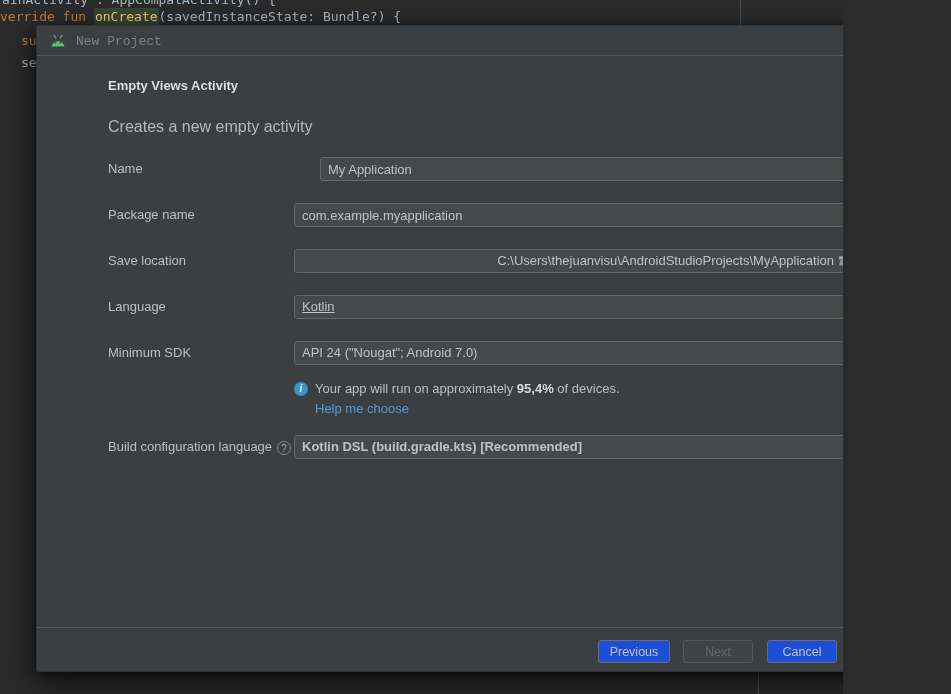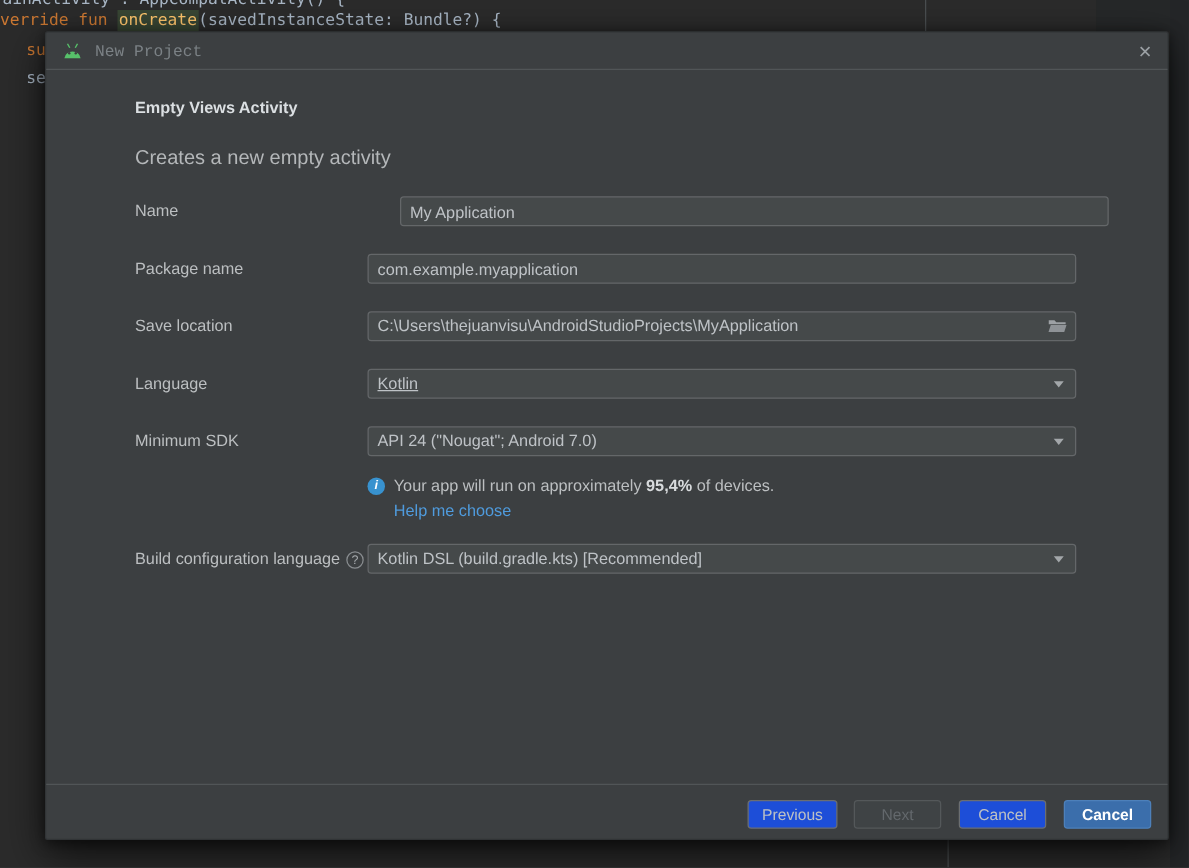--- a/index.html
+++ b/index.html
@@ -1,18 +1,18 @@
 <!DOCTYPE html>
 <html><head>
 <meta charset="utf-8">
 <style>
   * { margin:0; padding:0; box-sizing:border-box; }
   html,body { width:951px; height:694px; }
   body { font-family:"Liberation Sans","DejaVu Sans",sans-serif; background:#2b2b2b; overflow:hidden; }
-  .stage { position:relative; width:951px; height:694px; background:#2b2b2b; overflow:hidden; }
+  .stage { position:relative; width:843px; height:694px; background:#2b2b2b; overflow:hidden; }
 
   
   .code { position:absolute; font-family:"DejaVu Sans Mono","Liberation Mono",monospace; font-size:13px; line-height:16px; color:#a9b7c6; white-space:pre; }
   .kw { color:#cc7832; }
   .fn { color:#ffc66d; background:rgba(80,120,70,0.35); padding:1px 1px; }
   .vline-top { position:absolute; left:740px; top:0; width:1px; height:25px; background:#4a4e50; }
   .vline-bottom { position:absolute; left:758px; top:672px; width:1px; height:22px; background:#4d5153; }
   .dark-top-right { position:absolute; left:877px; top:0; width:74px; height:25px; background:#262829; }
   .dark-right-col { position:absolute; left:936px; top:0; width:15px; height:694px; background:#242628; }
 
@@ -27,21 +27,21 @@
                line-height:24px; font-size:18px; color:#9ba0a4; cursor:default; }
 
   .heading { position:absolute; left:71px; top:52px; font-size:13px; font-weight:bold; color:#dbdfe2; }
   .subheading { position:absolute; left:71px; top:92px; font-size:16px; color:#b4b7b9; }
 
   .flabel { position:absolute; left:71px; height:24px; line-height:24px; font-size:13px; color:#bcbfc1; }
   .field, .combo { position:absolute; left:257px; width:567px; height:24px; background:#45494a;
             border:1px solid #646769; border-radius:3px; color:#bec2c6; font-size:13px;
             font-family:"Liberation Sans","DejaVu Sans",sans-serif; }
   input.field { padding:0 7px; outline:none; }
-  .field-div { line-height:22px; padding:0 26px 0 7px; overflow:hidden; white-space:nowrap; }
+  .field-div { line-height:22px; padding:0 26px 0 7px; overflow:hidden; white-space:nowrap;text-align:right; }
   .combo { line-height:22px; padding:0 26px 0 7px; white-space:nowrap; }
   .combo .arrow { position:absolute; right:9px; top:9px; width:0; height:0;
                   border-left:4px solid transparent; border-right:4px solid transparent;
                   border-top:5px solid #a3a7aa; }
   .folder { position:absolute; right:6px; top:4px; width:16px; height:14px; }
 
   .info-row { position:absolute; left:257px; top:355px; font-size:13px; color:#bcbfc1; }
   .info-line { display:flex; align-items:center; gap:7px; }
   .info-badge { display:inline-block; width:14px; height:14px; border-radius:50%; background:#3892cf;
                 color:#fff; font-size:10px; font-weight:bold; font-style:italic; text-align:center;
@@ -124,21 +124,21 @@
       <div class="info-line">
         <span class="info-badge">i</span>
         <span><span>Your app will run on approximately </span><span class="info-strong">95,4%</span><span> of devices.</span></span>
       </div>
       <span class="help-link">Help me choose</span>
     </div>
 
     <div class="flabel" style="top:409px;">
       <span>Build configuration language</span><span class="help-q">?</span>
     </div>
-    <div class="combo" style="top:409px;">
+    <div class="combo" style="top:409px;font-weight:bold;">
       <span>Kotlin DSL (build.gradle.kts) [Recommended]</span>
       <span class="arrow"></span>
     </div>
 
     <div class="footer-sep"></div>
     <button class="btn btn-previous">Previous</button>
     <button class="btn btn-next">Next</button>
     <button class="btn btn-cancel">Cancel</button>
     <button class="btn btn-finish">Cancel</button>
   </div>

